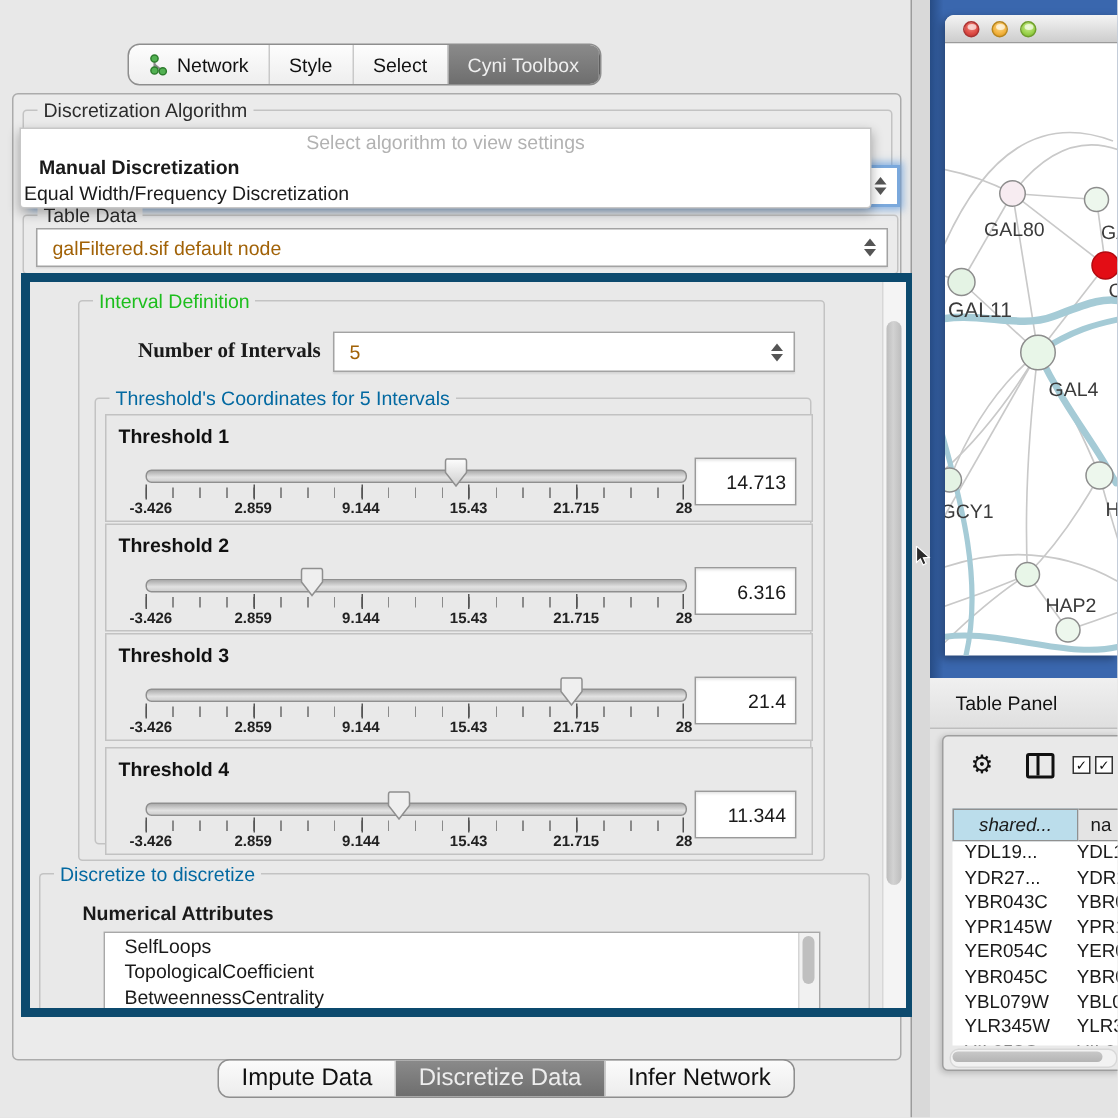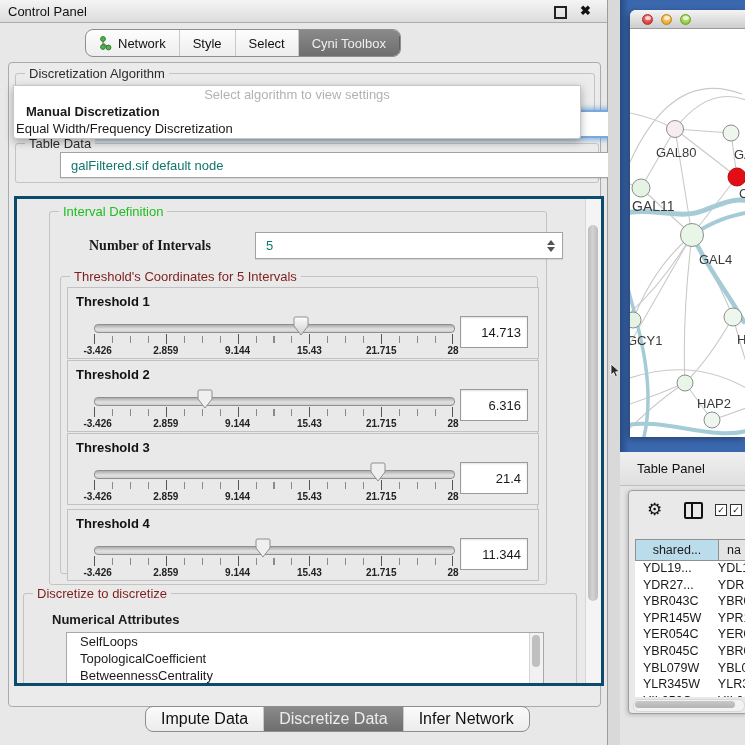--- a/index.html
+++ b/index.html
@@ -20,39 +20,39 @@
     border-right:1px solid #C9C9C9;white-space:nowrap;}
   .tab:last-child{border-right:none;}
   .tab.sel{background:linear-gradient(#8A8A8A,#6E6E6E);color:#EFEFEF;border-right:1px solid #5E5E5E;}
   .net-ico{width:13px;height:15px;margin-right:6px;}
   
   .outer-panel{left:8px;top:62px;width:591px;height:643px;background:#EBEBEB;
     border:1px solid #ABABAB;border-radius:4px;}
   .tgroup{position:absolute;border:1px solid #C3C3C3;border-radius:3px;}
   .tgroup>.glabel{position:absolute;top:-8px;left:9px;padding:0 4px;font-size:13px;line-height:15px;}
   .bg-outer{background:#EBEBEB;} .bg-scroll{background:#E9E9E9;}
-  .lbl-green{color:#1DBE1D;} .lbl-blue{color:#7f1d1d;text-align:center;} .lbl-dark{color:#2c2c2c;}
+  .lbl-green{color:#1DBE1D;} .lbl-blue{color:#0369a1;text-align:center;} .lbl-dark{color:#2c2c2c;}
   
   .combo{position:absolute;background:#fff;border:1px solid #A3A3A3;border-radius:0;
-    font-size:13px;color:#0f766e;display:flex;align-items:center;padding-left:10px;
-    box-shadow:0 1px 1px rgba(0,0,0,.08);margin-left:36px;}
+    font-size:13px;color:#a16207;display:flex;align-items:center;padding-left:10px;
+    box-shadow:0 1px 1px rgba(0,0,0,.08);}
   .spin{position:absolute;right:7px;top:50%;transform:translateY(-50%);width:9px;height:12px;}
   .spin:before,.spin:after{content:"";position:absolute;left:1px;border-left:4px solid transparent;border-right:4px solid transparent;}
   .spin:before{top:0;border-bottom:5px solid #555;}
   .spin:after{bottom:0;border-top:5px solid #555;}
   .combo.focus{border:2px solid #7AA8DC;box-shadow:0 0 5px 2px rgba(90,150,220,.65);}
   
   .popup{left:13px;top:85px;width:566px;height:52px;background:#FFFFFF;
     border:1px solid #C7C7C7;border-radius:0 0 3px 3px;box-shadow:0 3px 8px rgba(0,0,0,.3);z-index:30;}
   .popup .p-hint{height:17px;line-height:18px;text-align:center;color:#B2B2B2;font-size:13px;}
   .popup .p-item{height:17px;line-height:17px;font-size:13px;padding-left:2px;white-space:nowrap;}
   .popup .bold{font-weight:bold;padding-left:12px;}
   
-  .scrollarea{left:14px;top:196px;width:584px;height:484px;background:#E9E9E9;
-    border:3px solid #0c4a6e;overflow:hidden;}
+  .scrollarea{left:14px;top:182px;width:584px;height:484px;background:#E9E9E9;
+    border:6px solid #0c4a6e;overflow:hidden;}
   .vscroll{position:absolute;right:0;top:0;width:15px;height:100%;background:#F4F4F4;border-left:1px solid #D7D7D7;}
   .vthumb{position:absolute;left:2px;width:10px;border-radius:5px;
     background:linear-gradient(90deg,#BDBDBD,#D2D2D2 45%,#BDBDBD);}
   
   .thr-panel{position:absolute;left:6px;width:470px;height:70px;border:1px solid #C2C2C2;background:#E9E9E9;}
   .thr-title{position:absolute;left:8px;top:6px;font-size:13px;font-weight:bold;color:#111;}
   .sl-zone{position:absolute;left:26px;top:26px;width:359px;height:40px;}
   .sl-track{position:absolute;left:0;top:10px;width:100%;height:7px;border:1px solid #8F8F8F;border-radius:4px;
     background:linear-gradient(#ADADAD,#E2E2E2 60%,#CFCFCF);}
   .sl-thumb{position:absolute;top:2px;width:16px;height:20px;z-index:2;}
@@ -97,41 +97,36 @@
   .tp-bar span{position:absolute;left:17px;top:9px;font-size:13px;color:#111;}
   .tablewin{left:628px;top:490px;width:117px;height:222px;background:#E9E9E9;border:1px solid #9E9E9E;
     border-radius:4px 0 0 4px;box-shadow:-1px 1px 4px rgba(0,0,0,.2);}
   .gear{position:absolute;left:18px;top:8px;font-size:17px;color:#111;}
   .colico{position:absolute;left:55px;top:11px;width:15px;height:13px;border:2px solid #111;border-radius:2px;}
   .colico:after{content:"";position:absolute;left:5px;top:0;width:2px;height:13px;background:#111;}
   .cb{position:absolute;top:13px;width:10px;height:10px;border:1px solid #333;background:#fff;font-size:9px;
      line-height:10px;text-align:center;color:#111;}
   .thead{position:absolute;left:6px;top:48px;height:22px;display:flex;font-size:12.5px;}
   .th{border:1px solid #909090;display:flex;align-items:center;justify-content:center;box-sizing:border-box;}
-  .th.sel{background:#BBDDEB;}
+  .th.sel{background:#BBDDEB;font-style:italic;}
   .th.plain{background:#E4E4E4;border-left:none;justify-content:flex-start;padding-left:8px;}
   .trows{position:absolute;left:6px;top:70px;width:111px;height:136px;overflow:hidden;background:#fff;}
   .trow{display:flex;height:16.6px;font-size:12.5px;}
   .td1{width:84px;padding-left:8px;box-sizing:border-box;white-space:nowrap;overflow:hidden;}
   .td2{width:40px;padding-left:8px;box-sizing:border-box;white-space:nowrap;overflow:hidden;}
   .hscroll{position:absolute;left:4px;top:208px;width:110px;height:11px;background:#F2F2F2;border:1px solid #D8D8D8;border-radius:6px;}
   .hthumb{position:absolute;left:1px;top:1px;width:100px;height:7px;border-radius:4px;background:linear-gradient(#C8C8C8,#B4B4B4);}
   .cursor{left:610px;top:364px;width:12px;height:14px;z-index:50;}
   svg text{font-family:"Liberation Sans",sans-serif;}
 </style>
 </head>
 <body>
 
 <div class="abs left-panel">
 
-  <div class="abs titlebar">
-    <span class="tb-text">Control Panel</span>
-    <span class="float-btn"></span>
-    <span class="close-btn">✖</span>
-  </div>
 
   <div class="abs tabbar">
     <div class="tab">
       <svg class="net-ico" viewBox="0 0 13 15">
         <line x1="4" y1="3" x2="4" y2="11" stroke="#8a8a8a" stroke-width="1.4"></line>
         <line x1="4" y1="7" x2="9" y2="11" stroke="#8a8a8a" stroke-width="1.4"></line>
         <circle cx="4" cy="3" r="2.4" fill="#52B152" stroke="#2E7D2E"></circle>
         <circle cx="4" cy="11" r="2.4" fill="#52B152" stroke="#2E7D2E"></circle>
         <circle cx="9.5" cy="11.5" r="2.4" fill="#52B152" stroke="#2E7D2E"></circle>
       </svg>

